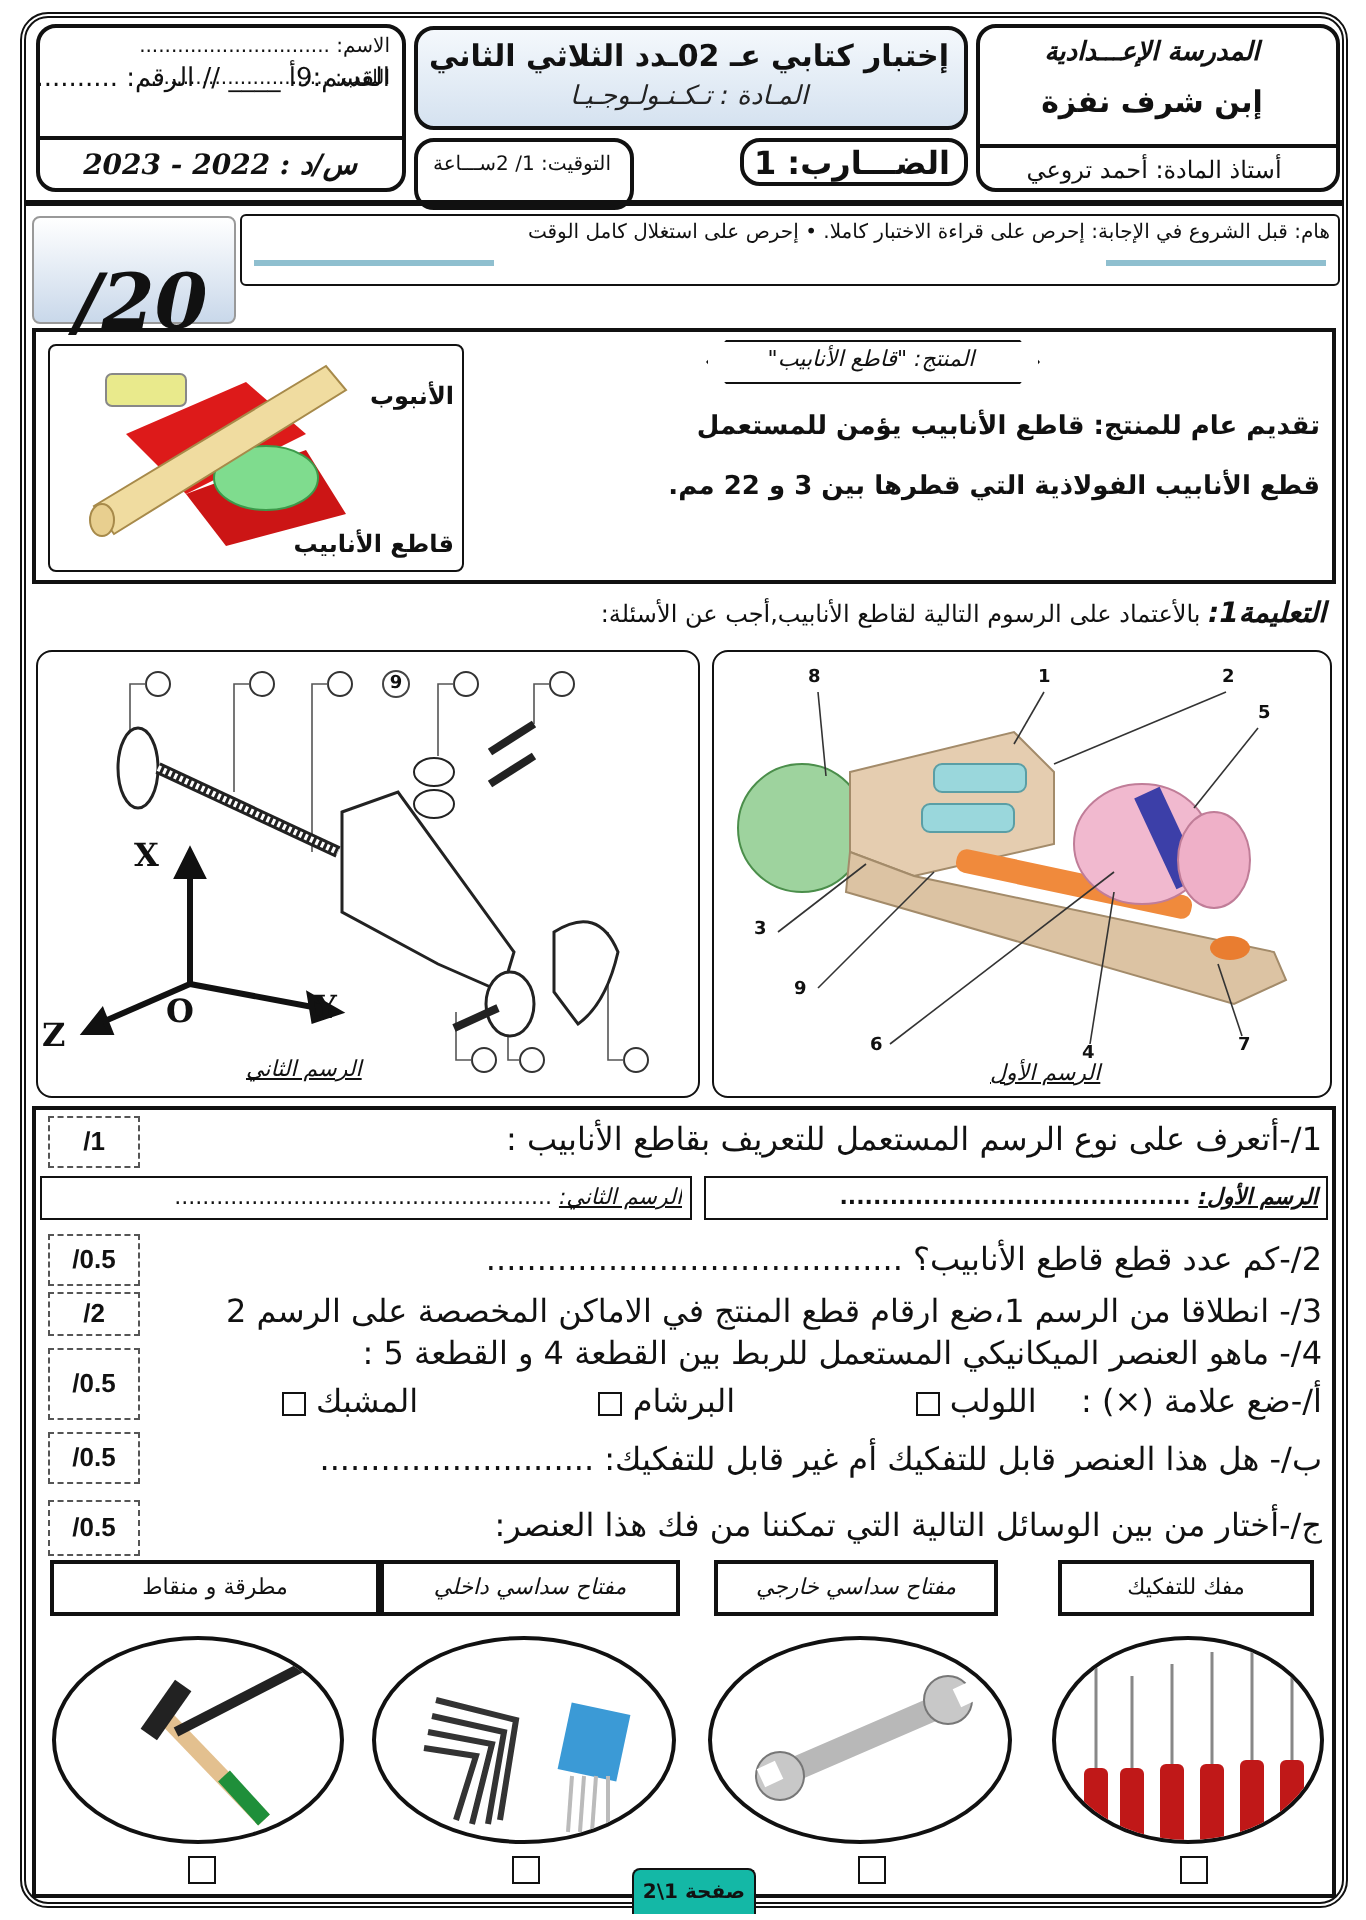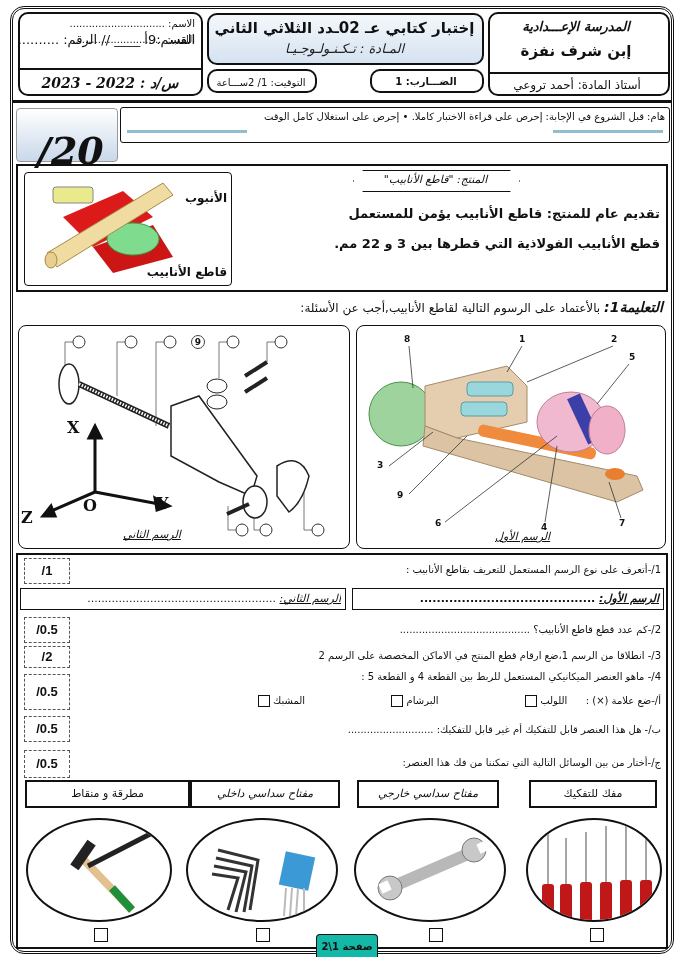--- a/index.html
+++ b/index.html
@@ -2,21 +2,21 @@
 <html><head>
 <meta charset="utf-8">
 <style>
   html, body { margin:0; padding:0; background:#ffffff; }
   body { width:683px; height:960px; position:relative; overflow:hidden; font-family:"DejaVu Sans", sans-serif; color:#111; }
   .abs { position:absolute; }
   .rtl { direction:rtl;text-align:right; }
   .outer { left:10px; top:6px; width:664px; height:948px; border:3px double #111; border-radius:14px; box-sizing:border-box; }
   .hbox { border:2px solid #111; border-radius:10px; box-sizing:border-box; background:#fff; }
   .gloss { background:linear-gradient(#f4f8fc,#d5e2f0);padding-left:32px; }
-  .t { font-size:10px; line-height:14px; white-space:nowrap; }
+  .t { font-size:16px; line-height:14px; white-space:nowrap; }
   .b { font-weight:bold; }
   .i { font-style:italic; }
   .score { border:1.5px dashed #555; box-sizing:border-box; font-family:"Liberation Sans", sans-serif; font-weight:bold; font-size:13px; text-align:center; background:#fff; }
   .chk { width:12px; height:12px; border:1.5px solid #111; box-sizing:border-box; display:inline-block; background:#fff; }
   .toolbtn { border:2px solid #111; box-sizing:border-box; text-align:center; font-size:11px; line-height:24px; background:#fff; }
   .oval { border:2px solid #111; border-radius:50%; box-sizing:border-box; background:#fff; overflow:hidden; }
   .lblc { width:14px; height:14px; border:1px solid #444; border-radius:50%; box-sizing:border-box; background:#fff; font-size:9px; line-height:12px; text-align:center; font-weight:bold; }
   .divider { background:#111; }
 </style>
 </head>
@@ -31,21 +31,21 @@
   <div class="abs t rtl" style="right:8px;top:64px;width:166px;text-align:center;font-size:12px;">أستاذ المادة: أحمد تروعي</div>
 </div>
 
 <div class="abs hbox gloss" style="left:207px;top:13px;width:277px;height:52px;">
   <div class="abs t b rtl" style="right:6px;top:4px;width:263px;text-align:center;font-size:15px;line-height:18px;">إختبار كتابي عـ 02ـدد الثلاثي الثاني</div>
   <div class="abs t i rtl" style="right:6px;top:27px;width:263px;text-align:center;font-size:13px;color:#222;">المـادة : تـكـنـولـوجـيـا</div>
 </div>
 <div class="abs hbox" style="left:370px;top:69px;width:114px;height:24px;">
   <div class="abs t b rtl" style="right:4px;top:4px;width:104px;text-align:center;">الضـــارب: 1</div>
 </div>
-<div class="abs hbox" style="left:207px;top:69px;width:110px;height:24px;">
+<div class="abs hbox" style="left:207px;top:69px;width:110px;height:36px;">
   <div class="abs t rtl" style="right:3px;top:5px;width:102px;text-align:center;font-size:10px;">التوقيت: 1/ 2ســـاعة</div>
 </div>
 
 <div class="abs hbox" style="left:18px;top:12px;width:185px;height:84px;">
   <div class="abs t rtl" style="right:6px;top:3px;width:170px;font-size:10px;">الاسم: ..............................</div>
   <div class="abs t rtl" style="right:6px;top:19px;width:170px;font-size:10px;">اللقب: ..............................</div>
   <div class="abs t rtl" style="right:6px;top:19px;width:170px;font-size:13px;">القسم:9أ ____ // الرقم: ..........</div>
   <div class="abs divider" style="left:0;top:54px;width:181px;height:2px;"></div>
   <div class="abs t b i rtl" style="right:6px;top:60px;width:170px;text-align:center;font-size:14px;line-height:18px;font-family:'DejaVu Serif',serif;">س/د : 2022 - 2023</div>
 </div>

